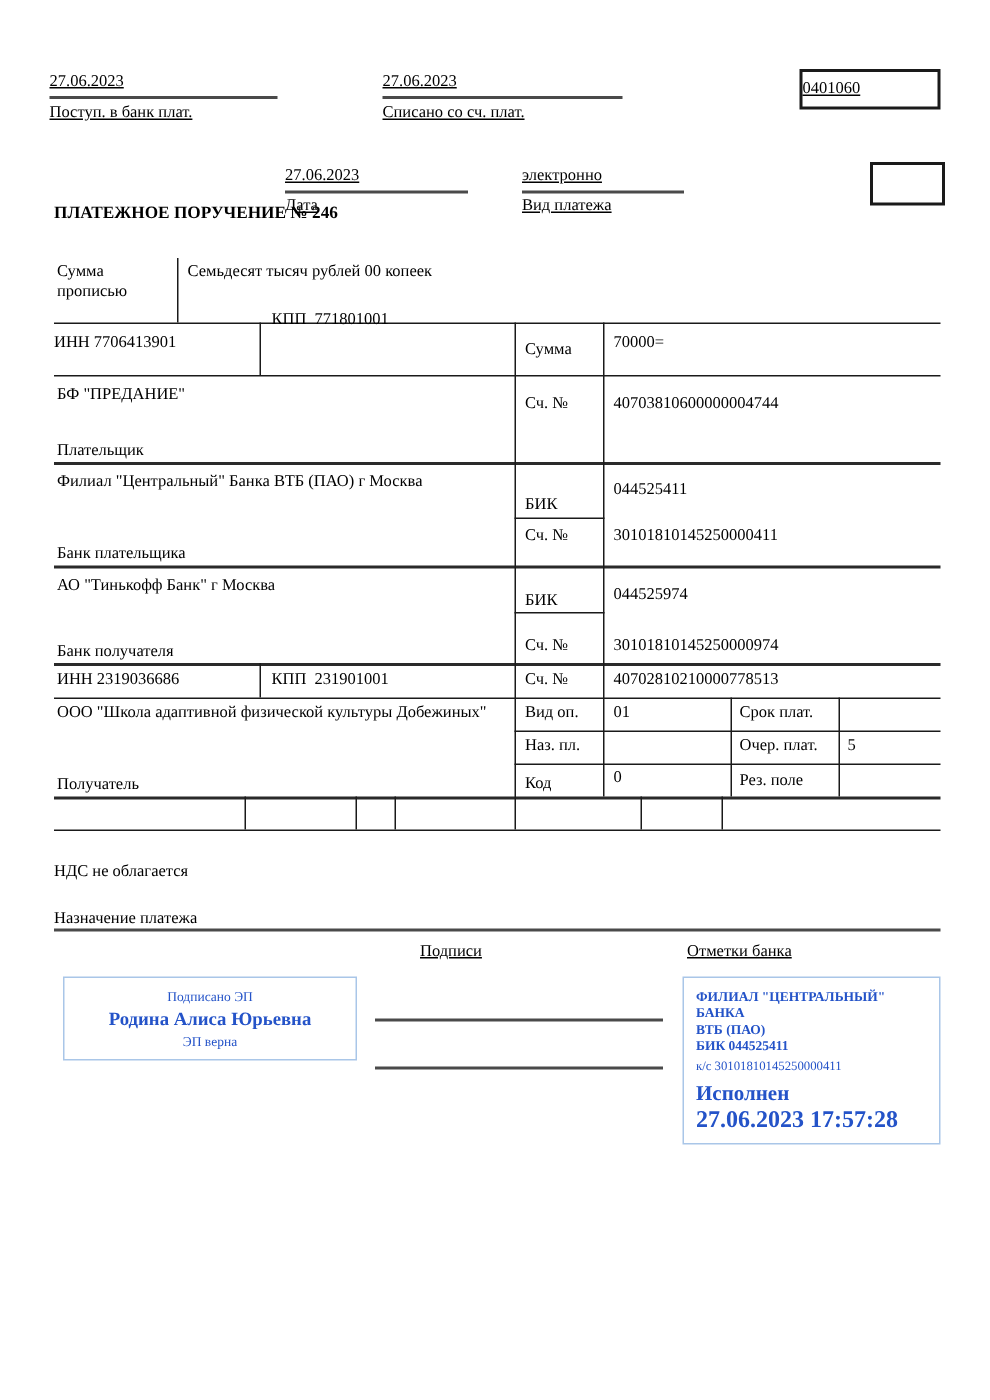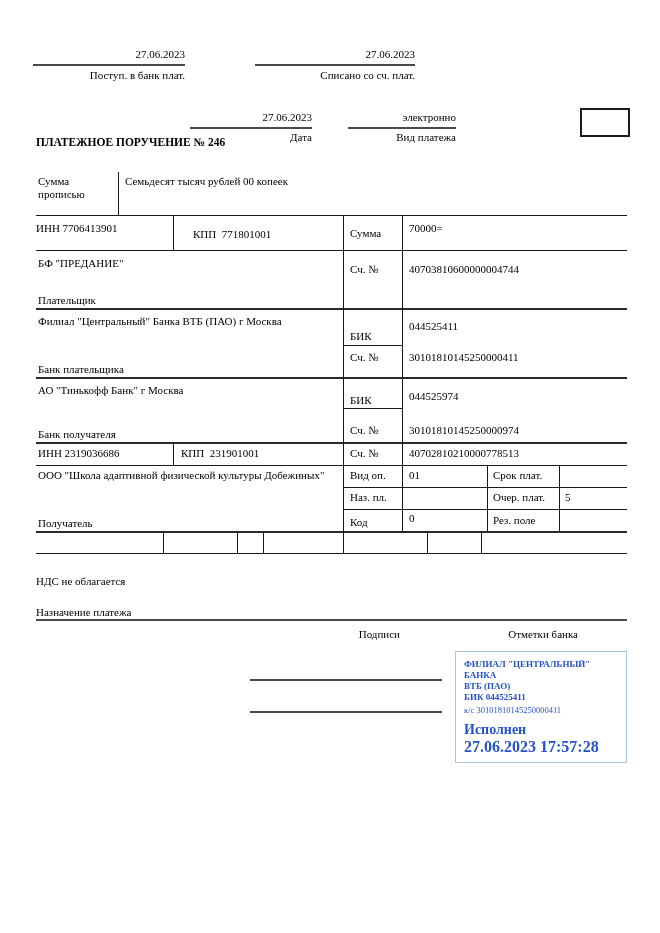--- a/index.html
+++ b/index.html
@@ -4,21 +4,21 @@
 <style>
   * { margin:0; padding:0; box-sizing:border-box; }
   html,body { background:#888; }
   .page {
     position:relative; width:660px; height:933px; background:#ffffff;
     font-family:"Liberation Serif","DejaVu Serif",serif; color:#000;
     overflow:hidden; margin:0 auto;
   }
   .t  { position:absolute; font-size:11px; line-height:13px; white-space:nowrap; }
   .tw { position:absolute; font-size:11px; line-height:13px; }
-  .c  { text-align:right; }
+  .c  { text-align:left;text-decoration:underline; }
   .b  { font-weight:bold;margin-top:25px; }
   .pre { white-space:pre; }
   .hl { position:absolute; height:1px; background:#1a1a1a; }
   .hl2{ position:absolute; height:2px; background:#2a2a2a; }
   .vl { position:absolute; width:1px; background:#1a1a1a; }
   .gline { position:absolute; height:2px; background:#4a4a4a; }
   .box { position:absolute; border:2px solid #1a1a1a; background:#fff; }
   .stamp {
     position:absolute; border:1px solid #a9c6e8; color:#2453c8; background:#fff;
   }
@@ -38,20 +38,23 @@
 <div class="page">
 
   <div class="t c" style="left:33px;top:48px;width:152px;">27.06.2023</div>
   <div class="gline" style="left:33px;top:64px;width:152px;"></div>
   <div class="t c" style="left:33px;top:69px;width:152px;">Поступ. в банк плат.</div>
 
   <div class="t c" style="left:255px;top:48px;width:160px;">27.06.2023</div>
   <div class="gline" style="left:255px;top:64px;width:160px;"></div>
   <div class="t c" style="left:255px;top:69px;width:160px;">Списано со сч. плат.</div>
 
+  <div class="box" style="left:533px;top:46px;width:94px;height:27px;">
+    <div class="t c" style="left:0;top:5px;width:90px;">0401060</div>
+  </div>
 
   <div class="t b" style="left:36px;top:111px;font-size:11.5px;">ПЛАТЕЖНОЕ ПОРУЧЕНИЕ № 246</div>
 
   <div class="t c" style="left:190px;top:111px;width:122px;">27.06.2023</div>
   <div class="gline" style="left:190px;top:127px;width:122px;"></div>
   <div class="t c" style="left:190px;top:131px;width:122px;">Дата</div>
 
   <div class="t c" style="left:348px;top:111px;width:108px;">электронно</div>
   <div class="gline" style="left:348px;top:127px;width:108px;"></div>
   <div class="t c" style="left:348px;top:131px;width:108px;">Вид платежа</div>
@@ -83,21 +86,21 @@
   <div class="vl" style="left:487px;top:465px;height:66px;"></div>
   <div class="vl" style="left:559px;top:465px;height:66px;"></div>
 
   <div class="vl" style="left:163px;top:531px;height:22px;"></div>
   <div class="vl" style="left:237px;top:531px;height:22px;"></div>
   <div class="vl" style="left:263px;top:531px;height:22px;"></div>
   <div class="vl" style="left:427px;top:531px;height:22px;"></div>
   <div class="vl" style="left:481px;top:531px;height:22px;"></div>
 
   <div class="t" style="left:36px;top:222px;">ИНН 7706413901</div>
-  <div class="t pre" style="left:181px;top:228px;margin-left:12px;">КПП  771801001</div>
+  <div class="t pre" style="left:181px;top:207px;">КПП  771801001</div>
   <div class="t" style="left:350px;top:227px;">Сумма</div>
   <div class="t" style="left:409px;top:222px;">70000=</div>
 
   <div class="t" style="left:38px;top:257px;">БФ "ПРЕДАНИЕ"</div>
   <div class="t" style="left:38px;top:294px;">Плательщик</div>
   <div class="t" style="left:350px;top:263px;">Сч. №</div>
   <div class="t" style="left:409px;top:263px;">40703810600000004744</div>
 
   <div class="t" style="left:38px;top:315px;">Филиал "Центральный" Банка ВТБ (ПАО) г Москва</div>
   <div class="t" style="left:38px;top:363px;">Банк плательщика</div>
@@ -136,20 +139,25 @@
   <div class="t" style="left:493px;top:514px;">Рез. поле</div>
   <div class="t" style="left:565px;top:514px;"></div>
 
   <div class="t" style="left:36px;top:575px;">НДС не облагается</div>
   <div class="t" style="left:36px;top:606px;">Назначение платежа</div>
   <div class="gline" style="left:36px;top:619px;width:591px;"></div>
 
   <div class="t c" style="left:280px;top:628px;width:120px;">Подписи</div>
   <div class="t c" style="left:458px;top:628px;width:120px;">Отметки банка</div>
 
+  <div class="stamp stamp-sig" style="left:42px;top:651px;width:196px;height:56px;">
+    <div class="stamp-small">Подписано ЭП</div>
+    <div class="stamp-name">Родина Алиса Юрьевна</div>
+    <div class="stamp-small">ЭП верна</div>
+  </div>
 
   <div class="gline" style="left:250px;top:679px;width:192px;"></div>
   <div class="gline" style="left:250px;top:711px;width:192px;"></div>
 
   <div class="stamp stamp-bank" style="left:455px;top:651px;width:172px;height:112px;">
     <div class="sb-line">ФИЛИАЛ "ЦЕНТРАЛЬНЫЙ" БАНКА</div>
     <div class="sb-line">ВТБ (ПАО)</div>
     <div class="sb-line">БИК 044525411</div>
     <div class="sb-ks">к/с 30101810145250000411</div>
     <div class="sb-status">Исполнен</div>

